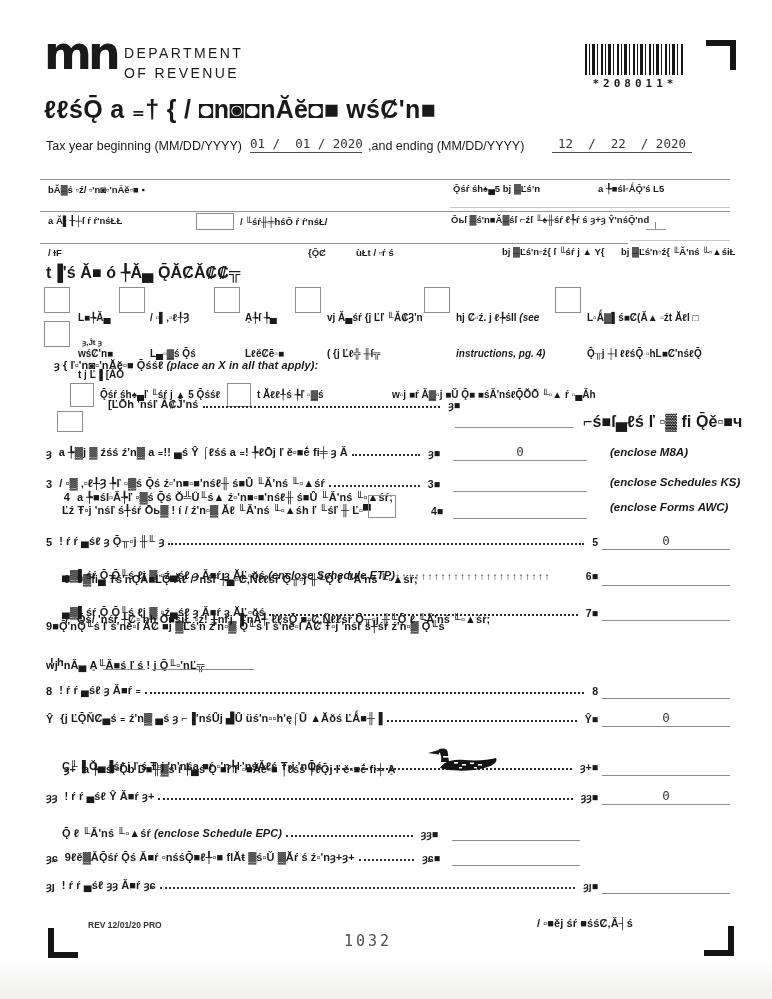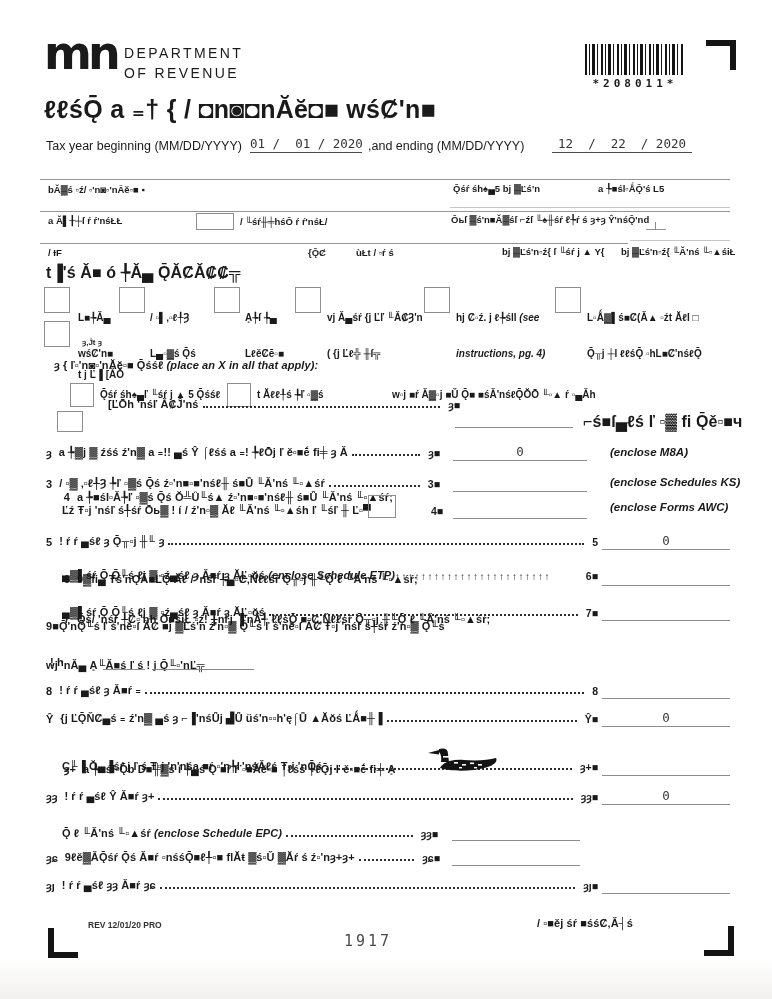--- a/index.html
+++ b/index.html
@@ -279,17 +279,17 @@
   <div class="frow" style="left:46px;top:879px;width:552px;">
     <span class="num">ȝȷ</span>
     <span class="g t11">! ŕ ŕ ▄śℓ ȝȝ Ǎ■ŕ ȝɕ</span>
     <span class="dots"></span>
     <span class="marker">ȝȷ■</span>
   </div>
   <div class="aml" style="left:602px;top:880px;width:128px;"></div>
 
   <div class="rev" style="left:88px;top:920px;">REV 12/01/20 PRO</div>
   <div class="g t11" style="position:absolute;left:537px;top:917px;">/ ▫■ěj śŕ ■śśȻ‚Ǎ┤ś</div>
-  <div class="pageno" style="left:344px;top:932px;">1917</div>
+  <div class="pageno" style="left:344px;top:932px;">1032</div>
   <div class="crn bl" style="left:48px;top:928px;"></div>
   <div class="crn br" style="left:704px;top:926px;"></div>
 
 </div>
 
 </body></html>

